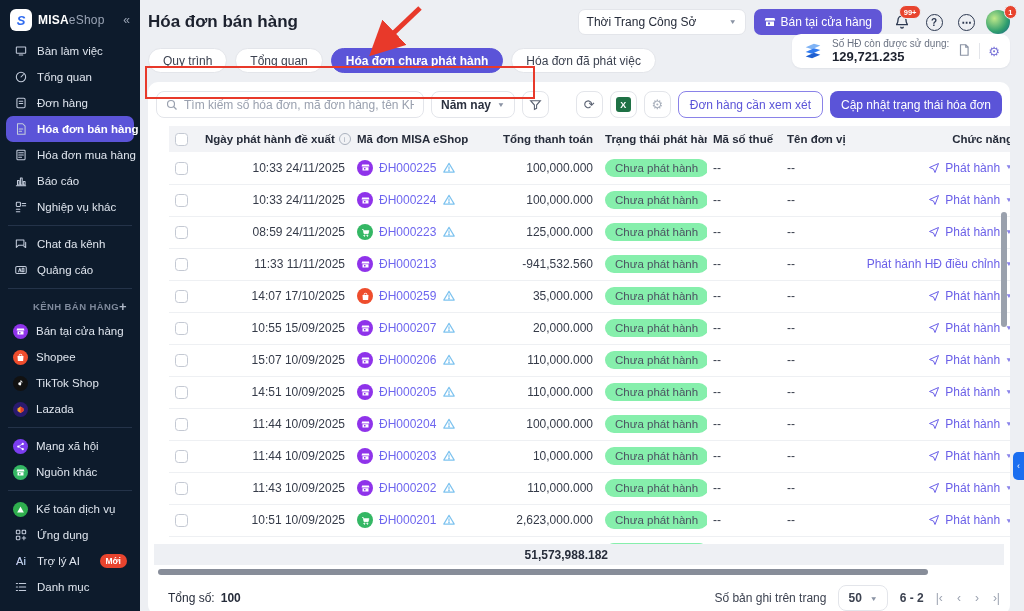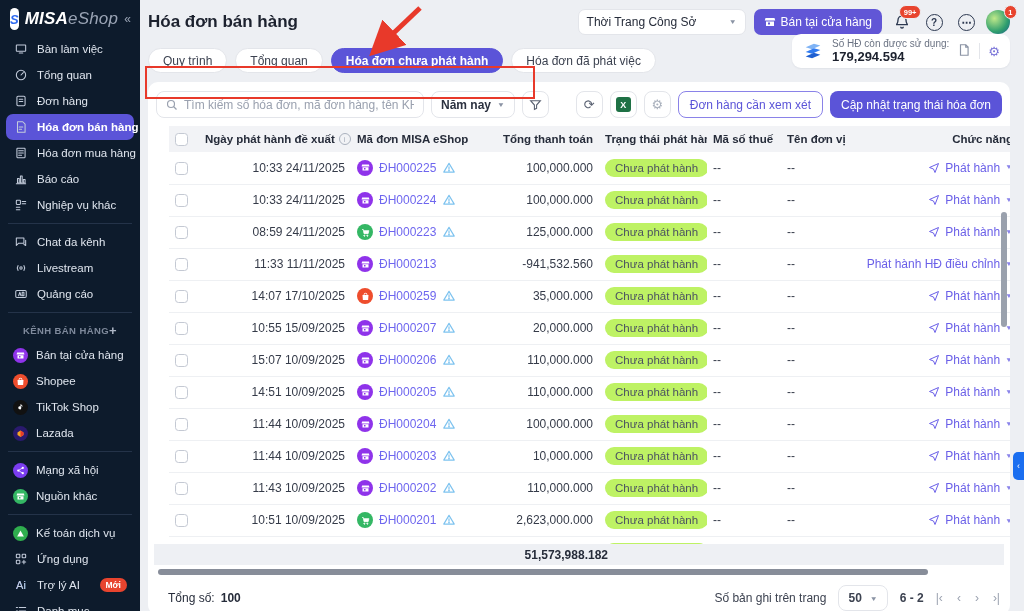--- a/index.html
+++ b/index.html
@@ -7,30 +7,30 @@
     --txt:#262c3a; --muted:#7c8494; --code:#6e66ef; --red:#e23b2e;
   }
   *{box-sizing:border-box; margin:0; padding:0;}
   html,body{width:1024px;height:611px;overflow:hidden;}
   body{font-family:"Liberation Sans","DejaVu Sans",sans-serif;background:var(--page-bg);display:flex;font-size:13px;color:var(--txt);}
 
   
   .sidebar{width:140px;min-width:140px;height:611px;background:var(--sidebar-bg);color:#dfe5ee;overflow:hidden;display:flex;flex-direction:column;}
   .logo-row{display:flex;align-items:center;gap:6px;padding:8px 10px 6px 10px;height:38px;}
   .logo-mark{width:22px;height:22px;background:#fff;border-radius:6px;display:flex;align-items:center;justify-content:center;color:#2f6bf0;font-weight:bold;font-style:italic;font-size:13px;}
-  .logo-text{font-size:17px;font-weight:bold;color:#fff;letter-spacing:.2px;font-style:italic;}
+  .logo-text{font-size:12px;font-weight:bold;color:#fff;letter-spacing:.2px;}
   .logo-text span{font-weight:normal;color:#9aa4b5;}
   .collapse{margin-left:auto;color:#9aa4b5;font-size:12px;cursor:pointer;}
   .nav{flex:1;padding:0 6px;}
   .nav-item{display:flex;align-items:center;gap:8px;height:26px;padding:0 7px;border-radius:7px;font-size:11.5px;color:#dfe5ee;cursor:pointer;white-space:nowrap;}
   .nav-item.active{background:var(--accent);color:#fff;font-weight:bold;}
   .nav-item .ico{width:16px;height:16px;display:flex;align-items:center;justify-content:center;flex-shrink:0;font-size:11px;color:#c3ccdb;}
   .nav-item .chip{width:15px;height:15px;border-radius:50%;display:flex;align-items:center;justify-content:center;font-size:8px;color:#fff;flex-shrink:0;}
   .nav-div{height:1px;background:#243349;margin:5px 2px;}
-  .nav-sec{display:flex;align-items:center;justify-content:center;height:24px;padding:0 7px;font-size:9.5px;letter-spacing:.4px;color:#7f8a9c;font-weight:bold;}
+  .nav-sec{display:flex;align-items:center;justify-content:flex-end;height:24px;padding:0 7px;font-size:9.5px;letter-spacing:.4px;color:#7f8a9c;font-weight:bold;}
   .nav-sec .plus{font-size:13px;color:#aeb7c6;cursor:pointer;}
   .badge-new{background:#e8442e;color:#fff;font-size:8.5px;padding:2px 6px;border-radius:8px;margin-left:auto;font-weight:bold;}
   .ai-txt{font-weight:normal;background:linear-gradient(90deg,#7d6cf0,#4db6f0);-webkit-background-clip:text;background-clip:text;color:transparent;font-size:12px;}
 
   
   .main{flex:1;position:relative;padding:8px 14px 0 8px;}
   .top-row{display:flex;align-items:center;justify-content:space-between;height:28px;}
   .page-title{font-size:17px;font-weight:bold;color:#1c212e;}
   .top-controls{display:flex;align-items:center;gap:8px;}
   .shop-select{display:flex;align-items:center;justify-content:space-between;width:168px;height:26px;background:#fff;border:1px solid var(--border);border-radius:7px;padding:0 8px;font-size:12px;cursor:pointer;}
@@ -66,21 +66,21 @@
   
   table{width:calc(100% - 12px);margin:0 21px;border-collapse:collapse;table-layout:fixed;font-size:12px;}
   thead th{background:#f2f3f6;height:26px;font-size:11.5px;color:#262c3a;text-align:left;padding:0 6px;white-space:nowrap;overflow:hidden;}
   tbody td{height:32px;border-bottom:1px solid #eef0f3;padding:0 6px;white-space:nowrap;overflow:hidden;color:#353b49;}
   .rows-viewport{height:392px;overflow:hidden;}
   .cb{width:13px;height:13px;border:1.5px solid #c4c9d3;border-radius:3.5px;background:#fff;display:inline-block;cursor:pointer;vertical-align:middle;}
   .num{text-align:right;}
   .code-cell{display:flex;align-items:center;gap:6px;}
   .code{color:var(--code);cursor:pointer;}
   .chip16{width:16px;height:16px;border-radius:50%;display:flex;align-items:center;justify-content:center;flex-shrink:0;}
-  .status-badge{display:inline-block;background:#bef264;color:#4b5261;border-radius:11px;padding:3px 10px;font-size:11.5px;}
+  .status-badge{display:inline-block;background:#86efac;color:#4b5261;border-radius:11px;padding:3px 10px;font-size:11.5px;}
   .action{display:flex;align-items:center;justify-content:flex-end;gap:5px;color:#6a5fe8;cursor:pointer;}
   .action .chev{color:#8b84ea;}
   .info-i{display:inline-flex;width:12px;height:12px;border:1.2px solid #aab1bd;border-radius:50%;color:#aab1bd;font-size:8px;align-items:center;justify-content:center;margin-left:4px;vertical-align:middle;font-weight:normal;}
   .summary{display:flex;background:#eef0f4;height:21px;align-items:center;margin:0 6px;font-weight:bold;font-size:12px;}
   .summary .sum-val{width:460px;text-align:right;padding-right:6px;}
   .hscroll{height:6px;background:#878d99;border-radius:3px;margin:4px 10px 0 10px;width:770px;cursor:pointer;}
   .vscroll{position:absolute;right:3px;top:130px;width:6px;height:115px;background:#9aa1ad;border-radius:3px;cursor:pointer;}
 
   
   .pfooter{display:flex;align-items:center;justify-content:space-between;padding:10px 10px 0 20px;font-size:12px;}
@@ -172,29 +172,20 @@
       </div>
       <div class="nav-div"></div>
       <div class="nav-item">
         <span class="ico">
           <svg width="14" height="14" viewBox="0 0 24 24" fill="none" stroke="#c3ccdb" stroke-width="1.8" stroke-linecap="round" stroke-linejoin="round">
             <path d="M4 5h13v9H8l-4 4z"></path>
             <path d="M20 9v9l-3-2"></path>
           </svg>
         </span>
         <span>Chat đa kênh</span>
-      </div>
-      <div class="nav-item">
-        <span class="ico">
-          <svg width="14" height="14" viewBox="0 0 24 24" fill="none" stroke="#c3ccdb" stroke-width="1.8" stroke-linecap="round" stroke-linejoin="round">
-            <circle cx="12" cy="12" r="2"></circle>
-            <path d="M7 8a7 7 0 0 0 0 8M17 8a7 7 0 0 1 0 8"></path>
-          </svg>
-        </span>
-        <span>Livestream</span>
       </div>
       <div class="nav-item">
         <span class="ico">
           <svg width="14" height="14" viewBox="0 0 24 24" fill="none" stroke="#c3ccdb" stroke-width="1.8" stroke-linecap="round" stroke-linejoin="round">
             <rect x="3" y="6" width="18" height="12" rx="2"></rect>
             <path d="M8 15l2-6 2 6M14 9h3v6h-3z"></path>
           </svg>
         </span>
         <span>Quảng cáo</span>
       </div>
@@ -335,21 +326,21 @@
         <div class="tab">Hóa đơn đã phát việc</div>
       </div>
     <div class="hd-card">
       <svg width="22" height="22" viewBox="0 0 24 24">
         <path fill="#7fb3f5" d="M4 8l9-4 7 2-9 4z"></path>
           <path fill="#2f7af0" d="M4 13l9-4 7 2-9 4z"></path>
           <path fill="#1f5fd0" d="M4 18l9-4 7 2-9 4z"></path>
       </svg>
       <div>
         <div class="hd-label">Số HĐ còn được sử dụng:</div>
-        <div class="hd-value">179,294.594</div>
+        <div class="hd-value">129,721.235</div>
       </div>
       <span class="hd-ico">
         <svg width="14" height="14" viewBox="0 0 24 24" fill="none" stroke="#8a93a4" stroke-width="2">
             <path d="M6 3h9l4 4v14H6z"></path>
             <path d="M15 3v4h4"></path>
           </svg>
       </span>
       <div class="hd-sep"></div>
       <span class="hd-ico">⚙</span>
     </div>

